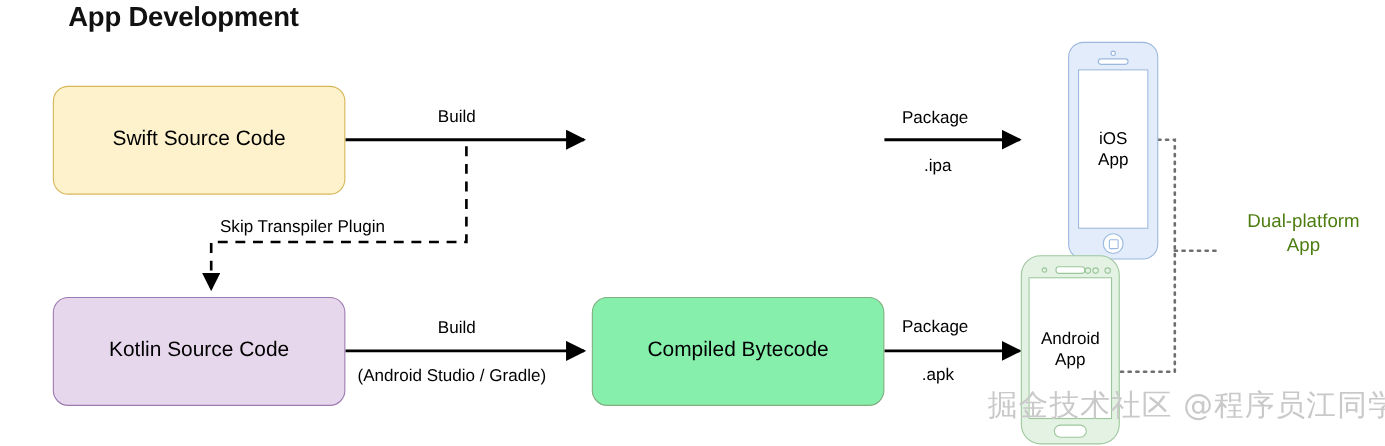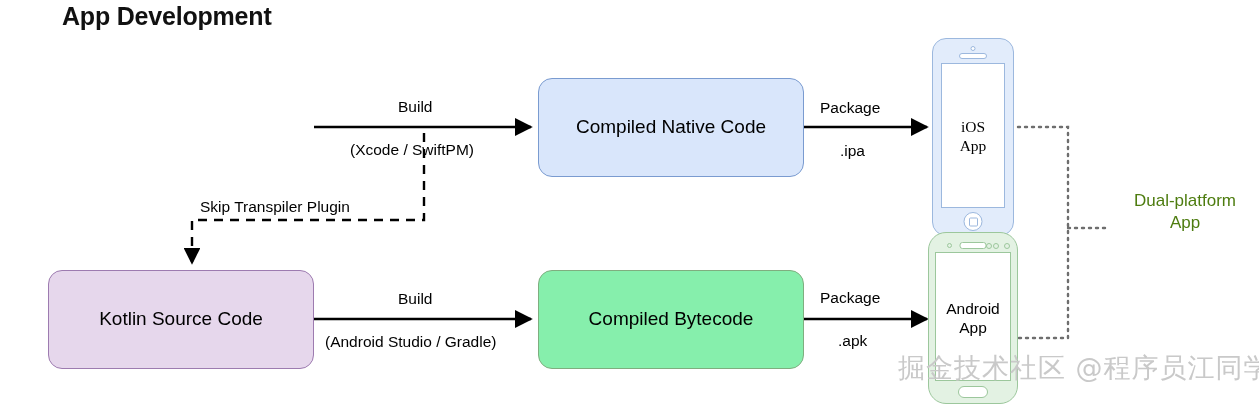--- a/index.html
+++ b/index.html
@@ -273,35 +273,34 @@
     <line x1="314" y1="319" x2="531" y2="319" stroke="#000000" stroke-width="2.6" marker-end="url(#arrow)"></line>
 
     <line x1="804" y1="319" x2="927" y2="319" stroke="#000000" stroke-width="2.6" marker-end="url(#arrow)"></line>
 
     <path d="M 424 133 L 424 220 L 192 220 L 192 263" fill="none" stroke="#000000" stroke-width="2.4" stroke-dasharray="9 7" marker-end="url(#arrow-dash)"></path>
 
     <path d="M 1018 127 L 1068 127 L 1068 338 L 1018 338" fill="none" stroke="#6e6e6e" stroke-width="2.4" stroke-dasharray="2 5" stroke-linecap="round"></path>
     <path d="M 1068 228 L 1107 228" fill="none" stroke="#6e6e6e" stroke-width="2.4" stroke-dasharray="2 5" stroke-linecap="round"></path>
   </svg>
 
-  <div class="node node-native">Compiled Native Code</div>
+  <div class="node node-swift">Swift Source Code</div>
   <div class="node node-kotlin">Kotlin Source Code</div>
   <div class="node node-byte">Compiled Bytecode</div>
 
   <div class="edge-label lbl-build-top-1">Build</div>
-  <div class="edge-label lbl-build-sub-1">(Xcode / SwiftPM)</div>
   <div class="edge-label lbl-skip">Skip Transpiler Plugin</div>
   <div class="edge-label lbl-build-top-2">Build</div>
   <div class="edge-label lbl-build-sub-2">(Android Studio / Gradle)</div>
   <div class="edge-label lbl-package-1">Package</div>
   <div class="edge-label lbl-ipa-1">.ipa</div>
   <div class="edge-label lbl-package-2">Package</div>
   <div class="edge-label lbl-apk-2">.apk</div>
 
-  <div class="phone phone-ios" style="left:932px; top:38px; width:82px; height:198px;font-family:Liberation Serif, serif;">
+  <div class="phone phone-ios" style="left:971px; top:38px; width:82px; height:198px;">
     <div class="phone-body"></div>
     <div class="ios-camera"></div>
     <div class="ios-speaker"></div>
     <div class="phone-screen"></div>
     <div class="phone-caption">
       <div>iOS</div>
       <div>App</div>
     </div>
     <div class="ios-home"></div>
   </div>

